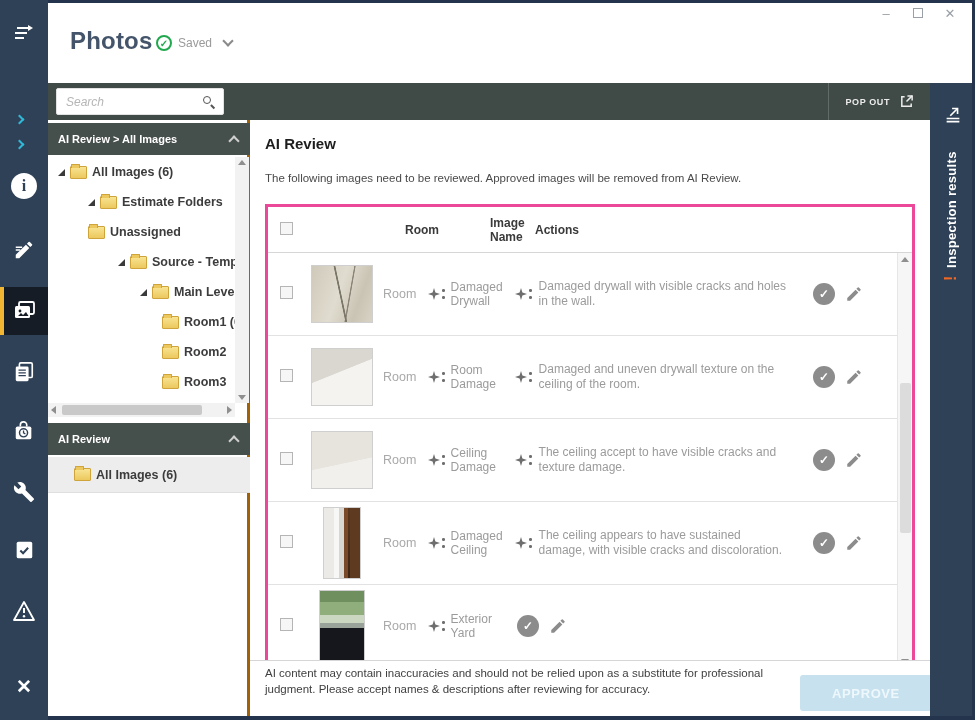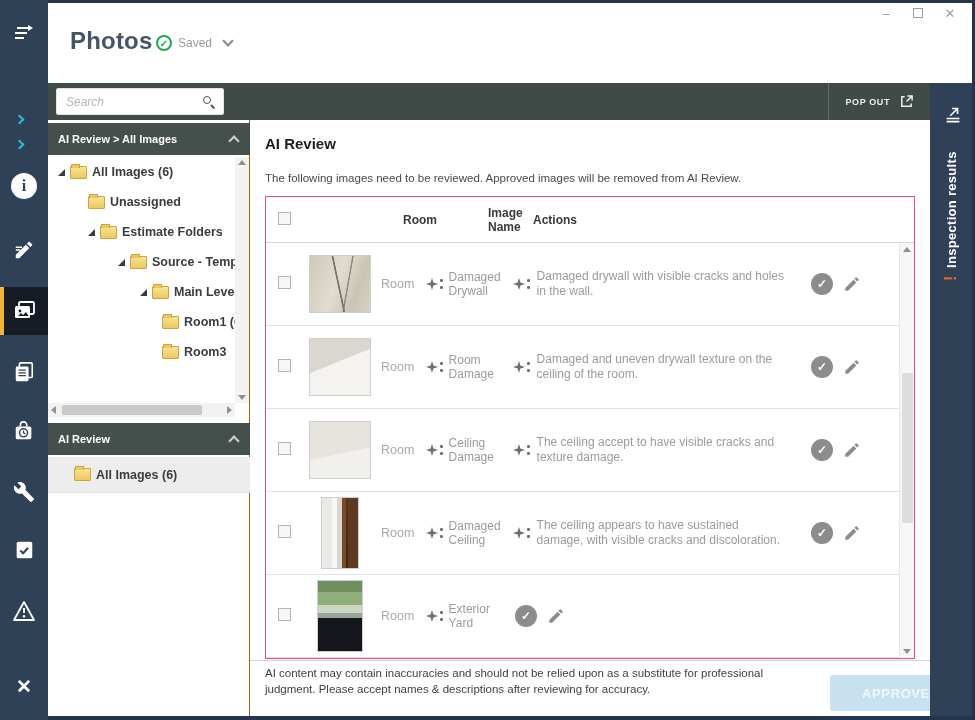--- a/index.html
+++ b/index.html
@@ -39,21 +39,21 @@
   .search-box{position:absolute;left:8px;top:5px;width:168px;height:27px;background:#fff;border:1px solid #e2e2e2;border-radius:2px;}
   .search-input{width:100%;height:100%;border:none;outline:none;background:transparent;padding:0 26px 0 9px;font-size:12px;font-style:italic;color:#555;font-family:"Liberation Sans",sans-serif;}
   .search-input::placeholder{color:#b5b5b5;font-style:italic;}
   .search-ico{position:absolute;right:7px;top:6px;width:14px;height:14px;}
   .search-ico i{position:absolute;left:1px;top:1px;width:8px;height:8px;border:1.6px solid #555;border-radius:50%;}
   .search-ico b{position:absolute;left:9px;top:9px;width:5px;height:1.7px;background:#555;transform:rotate(45deg);transform-origin:left center;}
   .popout{position:absolute;right:6px;top:0;height:37px;display:flex;align-items:center;gap:9px;padding:0 10px 0 16px;border-left:1px solid rgba(255,255,255,.18);cursor:pointer;}
   .popout-label{font-size:9px;font-weight:bold;color:#ececec;letter-spacing:.6px;}
 
   
-  .tree-panel{position:absolute;left:48px;top:120px;width:202px;height:596px;background:#fff;border-right:1px solid #a16207;z-index:11;}
+  .tree-panel{position:absolute;left:48px;top:120px;width:202px;height:596px;background:#fff;border-right:3px solid #a16207;z-index:11;}
   .tree-head{position:absolute;left:0;width:202px;height:32px;background:#454f4c;display:flex;align-items:center;justify-content:space-between;padding:0 12px 0 10px;cursor:pointer;}
   .tree-head-label{font-size:11px;font-weight:bold;color:#fff;}
   .chev-up{width:8px;height:8px;border-left:2px solid #cfcfcf;border-top:2px solid #cfcfcf;transform:rotate(45deg);margin-top:4px;}
   .tree-body{position:absolute;left:0;top:37px;width:187px;height:246px;overflow:hidden;}
   .titem{display:flex;align-items:center;height:30px;cursor:pointer;white-space:nowrap;}
   .tri{width:0;height:0;border-bottom:7px solid #3a3a3a;border-left:7px solid transparent;margin-right:5px;flex:none;}
   .folder{width:17px;height:13px;background:linear-gradient(#f8e493,#ecc85e);border:1px solid #cfa43a;border-radius:1px;margin-right:5px;flex:none;position:relative;}
   .folder::before{content:"";position:absolute;left:0;top:-3px;width:7px;height:3px;background:#ecc85e;border:1px solid #cfa43a;border-bottom:none;border-radius:1px 1px 0 0;}
   .tlabel{font-size:12.5px;font-weight:bold;color:#3c3c3c;}
   .lvl0{padding-left:10px;} .lvl1{padding-left:40px;} .lvl2{padding-left:70px;} .lvl3{padding-left:92px;} .lvl4{padding-left:114px;}
@@ -67,21 +67,21 @@
   .arr-down{border-left:4px solid transparent;border-right:4px solid transparent;border-top:5px solid #8f8f8f;}
   .arr-left{border-top:4px solid transparent;border-bottom:4px solid transparent;border-right:5px solid #8f8f8f;}
   .arr-right{border-top:4px solid transparent;border-bottom:4px solid transparent;border-left:5px solid #8f8f8f;}
   .tree-head1{top:3px;} .tree-head2{top:303px;}
   .ai-item{position:absolute;left:0;top:337px;width:202px;height:36px;background:#ededed;display:flex;align-items:center;padding-left:26px;cursor:pointer;border-bottom:1px solid #e0e0e0;}
 
   
   .main{position:absolute;left:250px;top:120px;width:680px;height:596px;background:#fff;z-index:9;}
   .main-title{position:absolute;left:15px;top:15px;font-size:15px;font-weight:bold;color:#1e1e1e;}
   .main-sub{position:absolute;left:15px;top:52px;font-size:11.5px;color:#4a4a4a;text-align:right;}
-  .table{position:absolute;left:15px;top:76px;width:650px;height:463px;border:1px solid #ec4899;}
+  .table{position:absolute;left:15px;top:84px;width:650px;height:463px;border:3px solid #ec4899;}
   .thead{display:flex;height:46px;border-bottom:1px solid #d6d6d6;align-items:center;background:#fff;}
   .tbody{position:relative;height:415px;}
   .trow{display:flex;height:83px;border-bottom:1px solid #e2e2e2;align-items:center;background:#fff;}
   .trow:last-child{border-bottom:none;}
   .c-check{width:40px;padding-left:12px;flex:none;}
   .c-thumb{width:67px;flex:none;display:flex;justify-content:center;align-items:center;}
   .c-room{width:45px;padding-left:8px;flex:none;font-size:12.5px;color:#a9a9a9;}
   .c-name{width:87px;padding-left:8px;flex:none;display:flex;align-items:center;gap:6px;}
   .c-desc{width:296px;padding-left:8px;flex:none;display:flex;align-items:center;gap:7px;}
   .c-actions{width:100px;padding-left:10px;flex:none;display:flex;align-items:center;gap:10px;}
@@ -117,21 +117,21 @@
   .thumb-4{width:38px;height:72px;background:linear-gradient(90deg,#eceae6 0 28%,#f7f7f5 28% 42%,#d8d7d2 42% 55%,#7a4a28 55% 66%,#40261471 66% 72%,#5d3a20 72% 100%),linear-gradient(#6b4226,#3a2312);}
   .thumb-5{width:46px;height:72px;background:linear-gradient(180deg,#6f8f5e 0 16%,#8fae7c 16% 34%,#ccd7c1 34% 46%,#9aa39a 46% 53%,#16171d 53% 100%);}
 
   
   .table-vscroll{right:0;top:0;width:15px;height:415px;position:absolute;background:#f6f6f6;border-left:1px solid #e6e6e6;display:flex;flex-direction:column;justify-content:space-between;align-items:center;padding:4px 0;}
   .vthumb{position:absolute;left:2px;top:130px;width:11px;height:150px;background:#dcdcdc;border-radius:2px;}
 
   
   .mfooter{position:absolute;left:0;top:540px;width:680px;height:56px;border-top:1px solid #d6d6d6;background:#fff;}
   .disclaimer{position:absolute;left:15px;top:5px;width:528px;font-size:11.5px;color:#3f3f3f;line-height:15.5px;}
-  .approve-btn{position:absolute;left:550px;top:14px;width:132px;height:36px;background:#c7e2ee;border:none;border-radius:3px;color:#eef8fc;font-size:13px;font-weight:bold;letter-spacing:.6px;cursor:default;font-family:"Liberation Sans",sans-serif;margin-left:30px;}
+  .approve-btn{position:absolute;left:550px;top:14px;width:132px;height:36px;background:#c7e2ee;border:none;border-radius:3px;color:#eef8fc;font-size:13px;font-weight:bold;letter-spacing:.6px;cursor:default;font-family:"Liberation Sans",sans-serif;}
 
   
   .right-panel{position:absolute;left:930px;top:83px;width:42px;height:633px;background:#2f4156;z-index:12;display:flex;flex-direction:column;align-items:center;}
   .rp-icon{margin-top:18px;transform:rotate(90deg);cursor:pointer;}
   .rp-text{margin-top:26px;writing-mode:vertical-rl;transform:rotate(180deg);display:flex;align-items:center;gap:8px;}
   .rp-alert{color:#f26722;font-size:16px;font-weight:bold;}
   .rp-label{font-size:13px;font-weight:bold;color:#fff;letter-spacing:.3px;}
 </style>
 </head>
 <body>
@@ -252,41 +252,45 @@
       <span class="tree-head-label">AI Review &gt; All Images</span>
       <span class="chev-up"></span>
     </div>
     <div class="tree-body">
       <div class="titem lvl0">
         <span class="tri"></span>
         <span class="folder"></span>
         <span class="tlabel">All Images  (6)</span>
       </div>
       <div class="titem lvl1">
+        <span class="tri"></span>
+        <span class="folder"></span>
+        <span class="tlabel">Estimate Folders</span>
+      </div>
+      <div class="titem lvl1">
         <span class="folder"></span>
         <span class="tlabel">Unassigned</span>
-      </div>
-      <div class="titem lvl1">
-        <span class="tri"></span>
-        <span class="folder"></span>
-        <span class="tlabel">Estimate Folders</span>
       </div>
       <div class="titem lvl2">
         <span class="tri"></span>
         <span class="folder"></span>
         <span class="tlabel">Source - Template</span>
       </div>
       <div class="titem lvl3">
         <span class="tri"></span>
         <span class="folder"></span>
         <span class="tlabel">Main Level</span>
       </div>
       <div class="titem lvl4">
         <span class="folder"></span>
         <span class="tlabel">Room1  (6)</span>
+      </div>
+      <div class="titem lvl4">
+        <span class="folder"></span>
+        <span class="tlabel">Room2</span>
       </div>
       <div class="titem lvl4">
         <span class="folder"></span>
         <span class="tlabel">Room3</span>
       </div>
     </div>
     <div class="vscroll tree-vscroll">
       <span class="arr arr-up"></span>
       <span class="arr arr-down"></span>
     </div>

